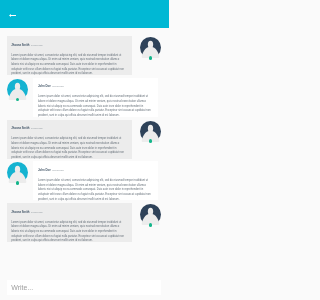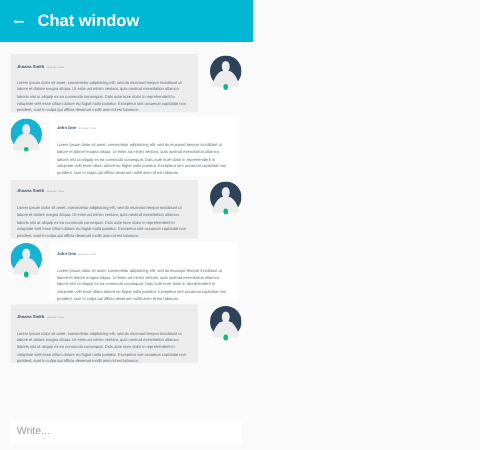--- a/index.html
+++ b/index.html
@@ -38,21 +38,20 @@
 <body>
 
 <div class="app">
 
   <div class="header">
     <span class="back">
       <svg width="7.8" height="3.0" viewBox="0 0 78 30">
           <path d="M0 15 L19 1 L19 10.5 L78 10.5 L78 19.5 L19 19.5 L19 29 Z" fill="#ffffff"></path>
         </svg>
     </span>
-    <span class="title">Chat window</span>
   </div>
 
   <div class="thread">
       <div class="msg right" style="top: 8px;">
         <div class="bubble">
           <div class="mhead"><span class="name">Jhoana Smith</span><span class="time">05.03.2017 12:30</span></div>
           <div class="body">Lorem ipsum dolor sit amet, consectetur adipisicing elit, sed do eiusmod tempor incididunt ut labore et dolore magna aliqua. Ut enim ad minim veniam, quis nostrud exercitation ullamco laboris nisi ut aliquip ex ea commodo consequat. Duis aute irure dolor in reprehenderit in voluptate velit esse cillum dolore eu fugiat nulla pariatur. Excepteur sint occaecat cupidatat non proident, sunt in culpa qui officia deserunt mollit anim id est laborum.</div>
         </div>
         <div class="av"><svg width="21" height="21" viewBox="0 0 42 42">
             <circle cx="21" cy="21" r="21" fill="#2e4259"></circle>

